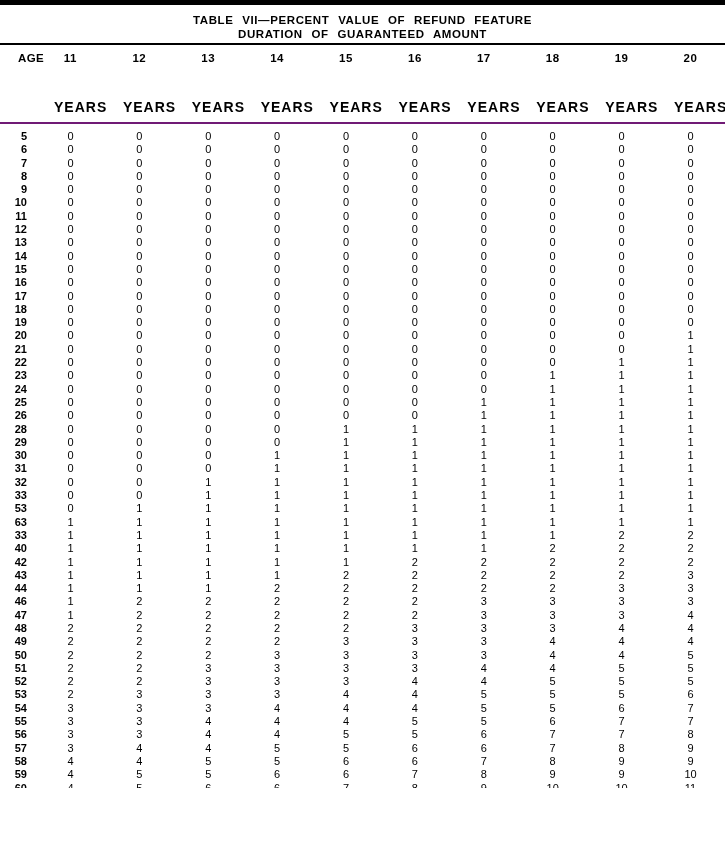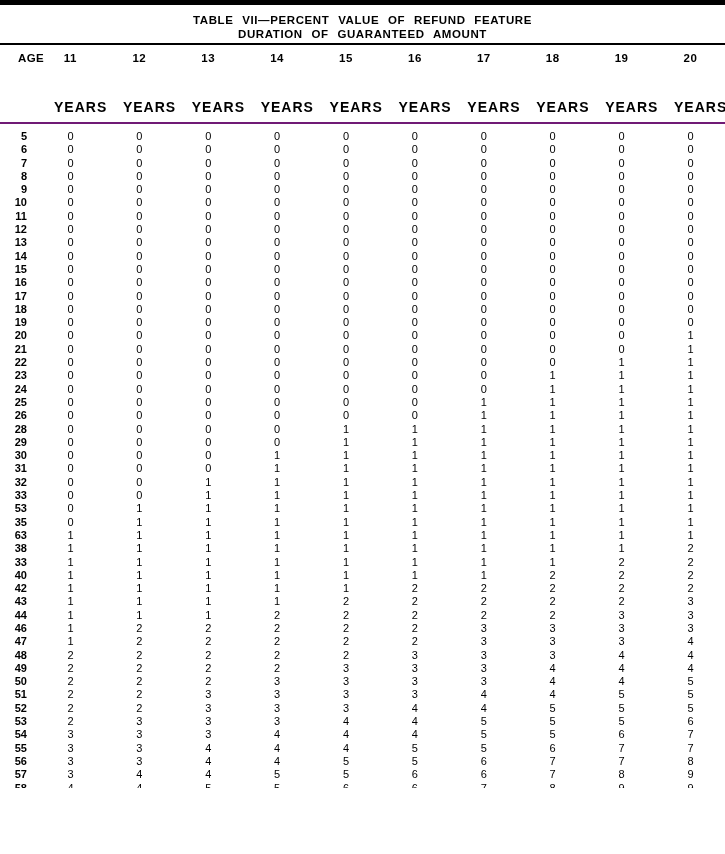--- a/index.html
+++ b/index.html
@@ -508,57 +508,31 @@
           <td>1</td>
           <td>1</td>
           <td>1</td>
           <td>1</td>
           <td>1</td>
           <td>1</td>
           <td>1</td>
           <td>1</td>
         </tr>
         <tr>
-          <td class="age">35</td>
-          <td>0</td>
-          <td>1</td>
-          <td>1</td>
-          <td>1</td>
-          <td>1</td>
-          <td>1</td>
-          <td>1</td>
-          <td>1</td>
-          <td>1</td>
-          <td>1</td>
-        </tr>
-        <tr>
           <td class="age">63</td>
           <td>1</td>
           <td>1</td>
           <td>1</td>
           <td>1</td>
           <td>1</td>
           <td>1</td>
           <td>1</td>
           <td>1</td>
           <td>1</td>
           <td>1</td>
-        </tr>
-        <tr>
-          <td class="age">38</td>
-          <td>1</td>
-          <td>1</td>
-          <td>1</td>
-          <td>1</td>
-          <td>1</td>
-          <td>1</td>
-          <td>1</td>
-          <td>1</td>
-          <td>1</td>
-          <td>2</td>
         </tr>
         <tr>
           <td class="age">33</td>
           <td>1</td>
           <td>1</td>
           <td>1</td>
           <td>1</td>
           <td>1</td>
           <td>1</td>
           <td>1</td>

